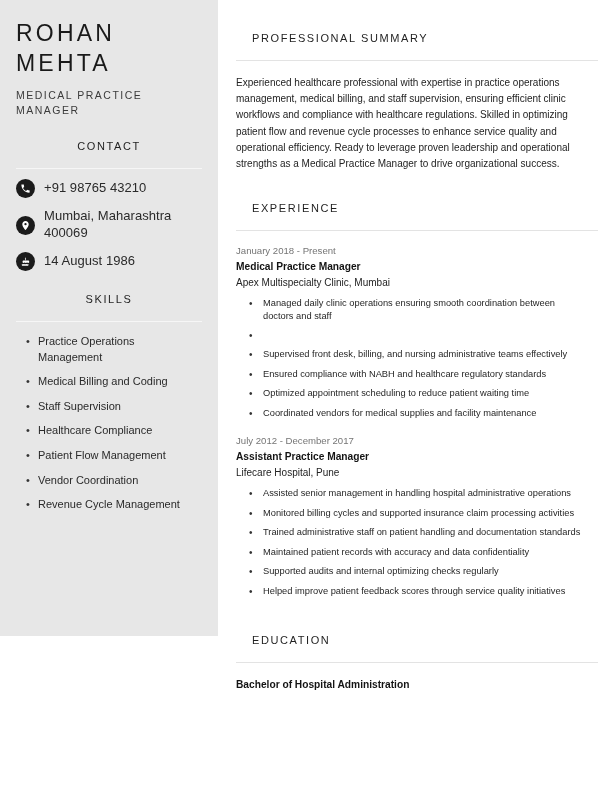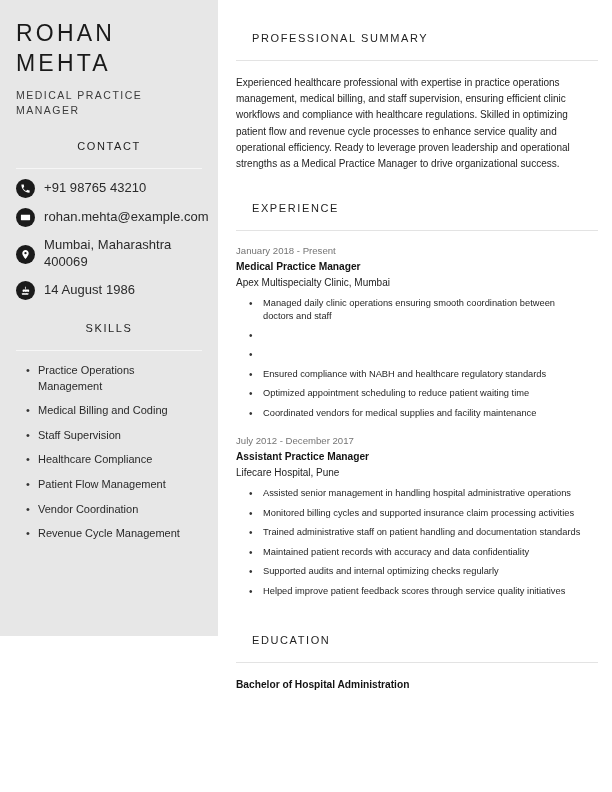--- a/index.html
+++ b/index.html
@@ -230,28 +230,20 @@
 
         <li class="contact-item">
           <span class="contact-icon">
             <svg width="11" height="11" viewBox="0 0 24 24" fill="#ffffff">
               <path d="M6.6 10.8c1.4 2.8 3.8 5.2 6.6 6.6l2.2-2.2c.3-.3.7-.4 1-.2 1.1.4 2.3.6 3.6.6.6 0 1 .4 1 1V20c0 .6-.4 1-1 1C10.6 21 3 13.4 3 4c0-.6.4-1 1-1h3.4c.6 0 1 .4 1 1 0 1.2.2 2.4.6 3.6.1.4 0 .7-.2 1l-2.2 2.2z"></path>
             </svg>
           </span>
           <span class="contact-text">+91 98765 43210</span>
         </li>
 
-        <li class="contact-item">
-          <span class="contact-icon">
-            <svg width="11" height="11" viewBox="0 0 24 24" fill="#ffffff">
-              <path d="M3 6h18c.6 0 1 .4 1 1v10c0 .6-.4 1-1 1H3c-.6 0-1-.4-1-1V7c0-.6.4-1 1-1zm9 7L4.2 8h15.6L12 13z"></path>
-            </svg>
-          </span>
-          <span class="contact-text">rohan.mehta@example.com</span>
-        </li>
 
         <li class="contact-item">
           <span class="contact-icon">
             <svg width="11" height="11" viewBox="0 0 24 24" fill="#ffffff">
               <path d="M12 2C8.1 2 5 5.1 5 9c0 5.2 7 13 7 13s7-7.8 7-13c0-3.9-3.1-7-7-7zm0 9.5A2.5 2.5 0 1 1 12 6.5a2.5 2.5 0 0 1 0 5z"></path>
             </svg>
           </span>
           <span class="contact-text">Mumbai, Maharashtra 400069</span>
         </li>
 
@@ -328,20 +320,21 @@
         <ul class="exp-bullets">
           <li class="exp-bullet-item">
             <span class="exp-bullet-dot">•</span>
             <span class="exp-bullet-text">Managed daily clinic operations ensuring smooth coordination between doctors and staff</span>
           </li>
           <li class="exp-bullet-item">
             <span class="exp-bullet-dot">•</span>
           </li>
           <li class="exp-bullet-item">
             <span class="exp-bullet-dot">•</span>
+            <span class="exp-bullet-text">Supervised front desk, billing, and nursing administrative teams effectively</span>
           </li>
           <li class="exp-bullet-item">
             <span class="exp-bullet-dot">•</span>
             <span class="exp-bullet-text">Ensured compliance with NABH and healthcare regulatory standards</span>
           </li>
           <li class="exp-bullet-item">
             <span class="exp-bullet-dot">•</span>
             <span class="exp-bullet-text">Optimized appointment scheduling to reduce patient waiting time</span>
           </li>
           <li class="exp-bullet-item">

